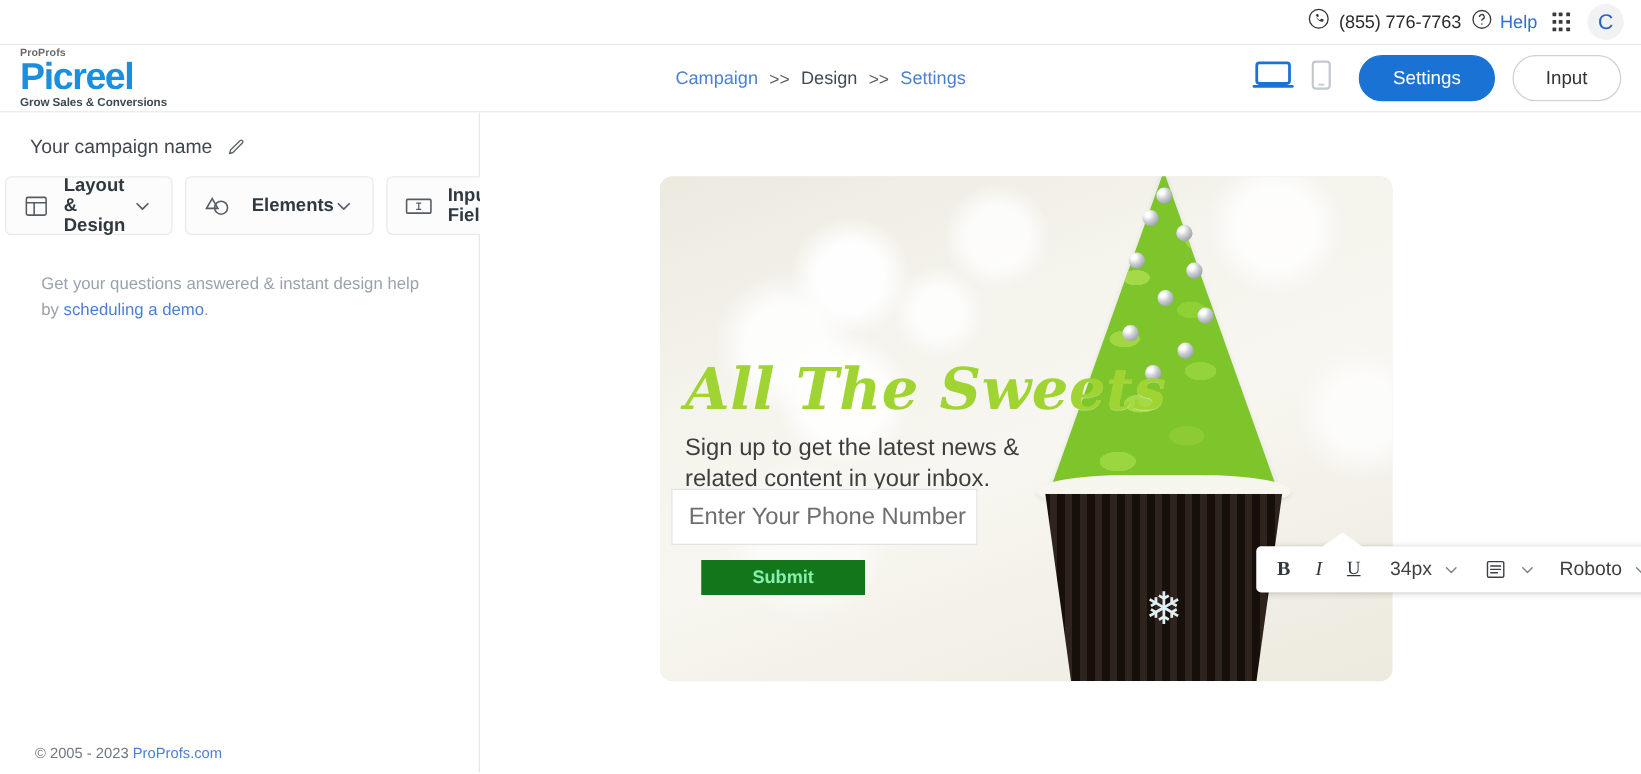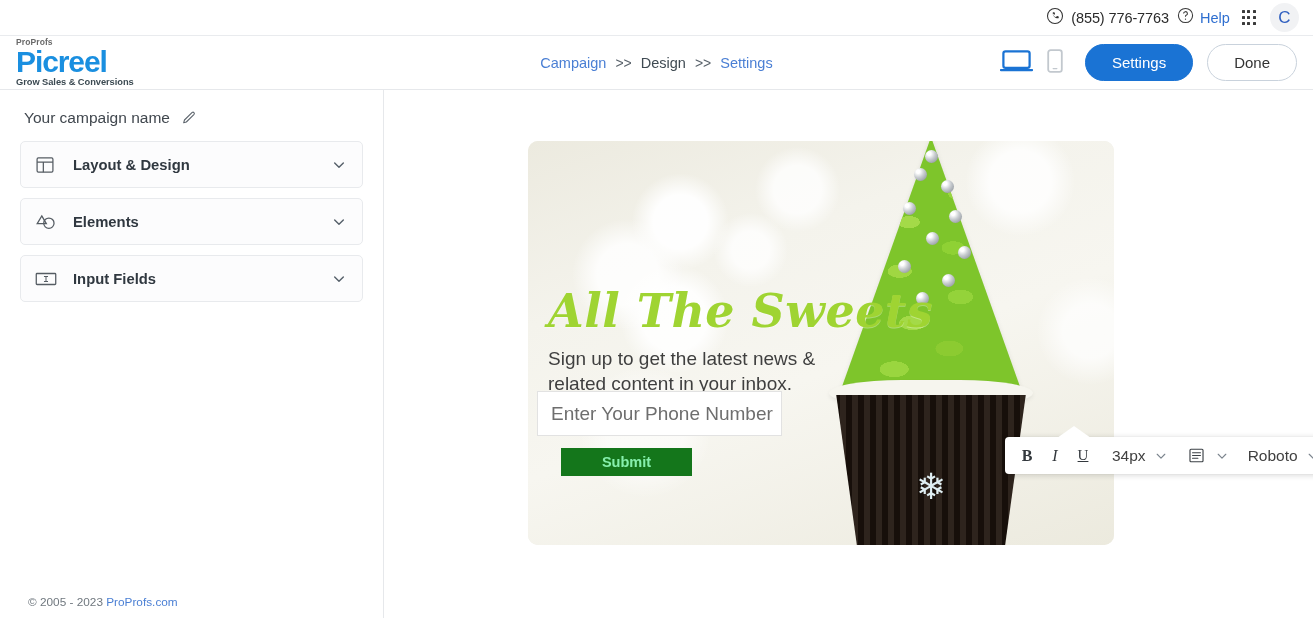--- a/index.html
+++ b/index.html
@@ -78,21 +78,21 @@
   .sidebar {
     width: 384px; background: #fff;
     border-right: 1px solid #e6e8eb;
     position: relative; flex: 0 0 384px;
   }
   .campaign-name {
     display: flex; align-items: center; gap: 11px;
     padding: 19px 0 14px 24px; font-size: 15.5px; color: #40474e;
   }
   .pencil { cursor: pointer; display: flex; }
-  .accordion { padding: 0 20px; display: flex; flex-direction: column; gap: 10px; }
+  .accordion { padding: 0 4px; display: flex; flex-direction: row; gap: 10px; }
   .acc-item {
     border: 1px solid #e8eaed; border-radius: 5px; background: #fcfcfd;
     height: 47px; display: flex; align-items: center;
     padding: 0 15px 0 14px; cursor: pointer;
   }
   .acc-icon { width: 26px; display: flex; align-items: center; justify-content: flex-start; }
   .acc-label { font-size: 14.8px; color: #303840; font-weight: 600; margin-left: 12px; }
   .acc-chevron { margin-left: auto; display: flex; }
 
   .help-note {
@@ -290,21 +290,21 @@
         </svg>
       </span>
       <span>
         <svg width="16" height="24" viewBox="0 0 16 24" fill="none">
           <rect x="1.2" y="1.2" width="13.6" height="21.6" rx="2.4" stroke="#c2c8ce" stroke-width="1.8"></rect>
           <path d="M6.2 19.6h3.6" stroke="#c2c8ce" stroke-width="1.4" stroke-linecap="round"></path>
         </svg>
       </span>
     </div>
     <button class="btn btn-primary">Settings</button>
-    <button class="btn btn-outline">Done</button>
+    <button class="btn btn-outline">Input</button>
   </div>
 </div>
 
 <div class="body-wrap">
 
   <div class="sidebar">
     <div class="campaign-name">
       <span>Your campaign name</span>
       <span class="pencil">
         <svg width="16" height="16" viewBox="0 0 24 24" fill="none" stroke="#5b6views" style="stroke:#5b636b" stroke-width="1.6" stroke-linecap="round" stroke-linejoin="round">
@@ -354,20 +354,23 @@
         </span>
         <span class="acc-label">Input Fields</span>
         <span class="acc-chevron">
           <svg width="16" height="16" viewBox="0 0 24 24" fill="none" stroke="#56606a" stroke-width="2.1" stroke-linecap="round" stroke-linejoin="round">
               <path d="M5.5 9l6.5 6.5L18.5 9"></path>
             </svg>
         </span>
       </div>
     </div>
 
+    <div class="help-note">
+      <span>Get your questions answered &amp; instant design help by </span><a>scheduling a demo</a><span>.</span>
+    </div>
 
     <div class="footer-copy">
       <span>© 2005 - 2023 </span><a>ProProfs.com</a>
     </div>
   </div>
 
   <div class="canvas">
 
     <div class="popup">
       <div class="popup-bg"></div>

